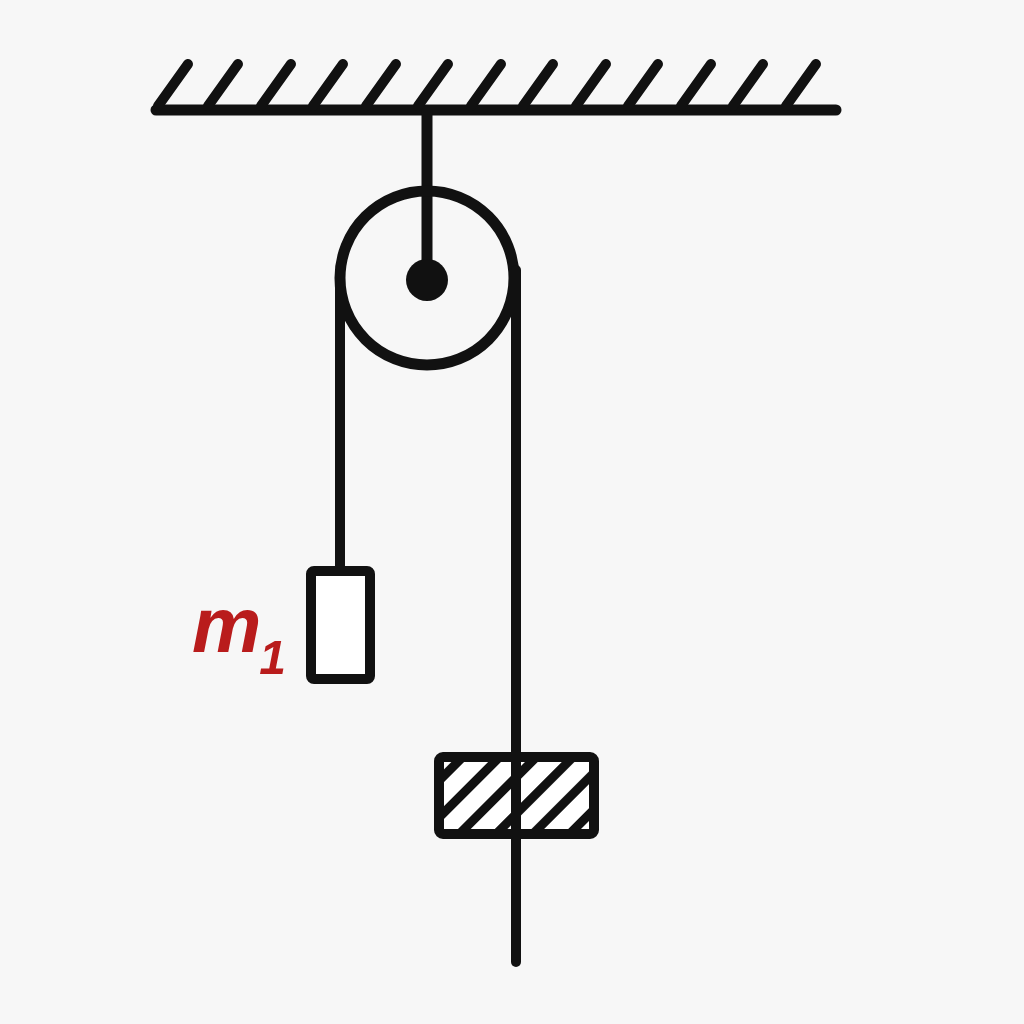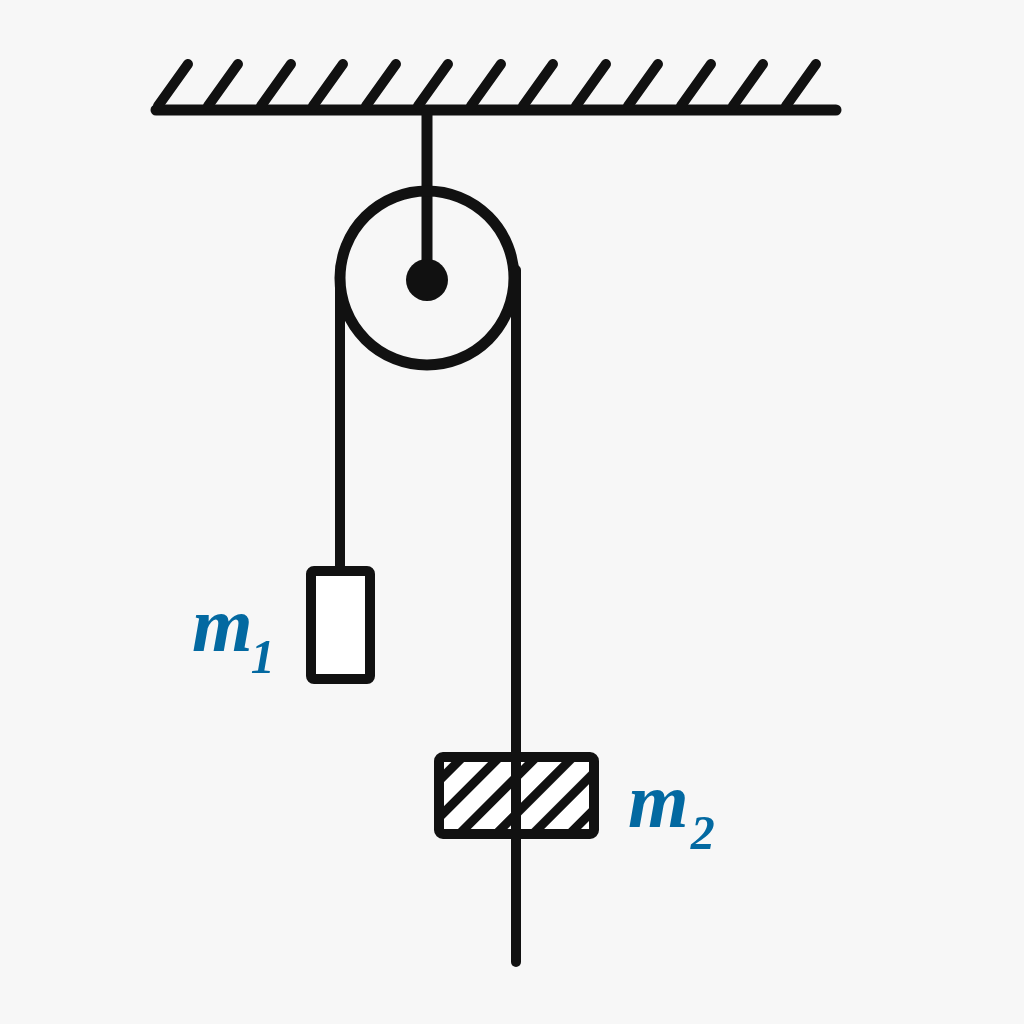--- a/index.html
+++ b/index.html
@@ -1,18 +1,18 @@
 <!DOCTYPE html>
 <html><head>
   <meta charset="utf-8">
   <style>
     html, body { margin: 0; padding: 0; background: #f7f7f7; }
     #stage { position: relative; width: 1024px; height: 1024px; background: #f7f7f7; overflow: hidden; }
     svg { position: absolute; left: 0; top: 0; }
-    .label { position: absolute; font-family: Liberation Serif, serif; font-style: italic; font-weight: bold; color: #0369a1; line-height: 1; }
+    .label { position: absolute; font-family: Liberation Sans, sans-serif; font-style: italic; font-weight: bold; color: #b91c1c; line-height: 1; }
     .label .main { font-size: 78px; }
     .label .sub { font-size: 48px; position: relative; }
   </style>
 </head>
 <body>
 
 <div id="stage">
   <svg width="1024" height="1024" viewBox="0 0 1024 1024">
     <defs>
       <pattern id="hatch" patternUnits="userSpaceOnUse" width="26" height="26" patternTransform="rotate(45)">
@@ -52,16 +52,13 @@
     <rect x="311" y="571" width="59" height="108" rx="3" fill="#fff" stroke="#111" stroke-width="10"></rect>
 
     <rect x="439" y="757" width="155" height="77" rx="4" fill="url(#hatch)" stroke="#111" stroke-width="10"></rect>
     <line x1="516" y1="757" x2="516" y2="834" stroke="#111" stroke-width="10"></line>
   </svg>
 
   <div class="label" style="left:192px; top:586px;">
     <span class="main">m</span><span class="sub" style="top:22px; left:-2px;">1</span>
   </div>
 
-  <div class="label" style="left:628px; top:762px;">
-    <span class="main">m</span><span class="sub" style="top:22px; left:2px;">2</span>
-  </div>
 </div>
 
 </body></html>

